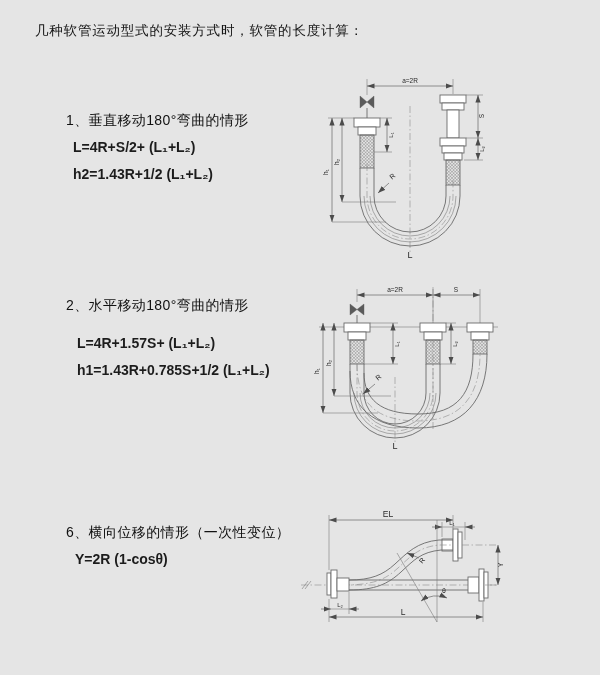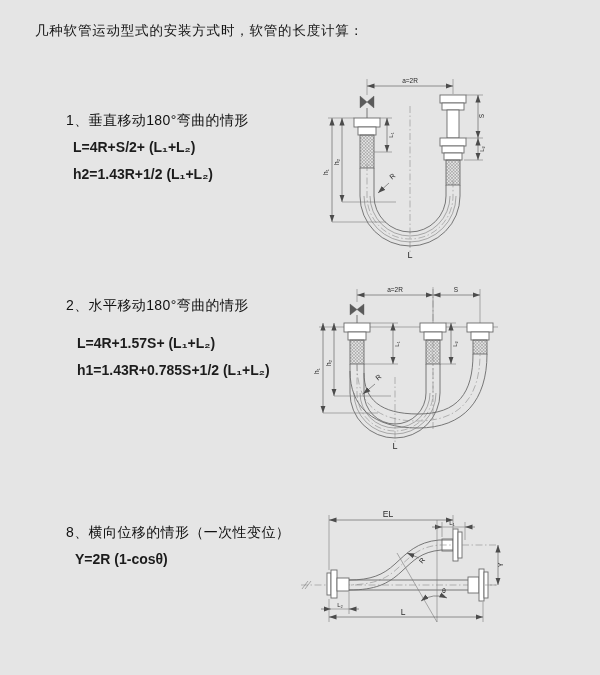--- a/index.html
+++ b/index.html
@@ -32,21 +32,21 @@
     <div>L=4R+S/2+ (L₁+L₂)</div>
     <div>h2=1.43R+1/2 (L₁+L₂)</div>
   </div>
 
   <div class="heading" style="left:47px;top:297px;">2、水平移动180°弯曲的情形</div>
   <div class="formulas" style="left:67px;top:330px;margin-left:10px;">
     <div>L=4R+1.57S+ (L₁+L₂)</div>
     <div>h1=1.43R+0.785S+1/2 (L₁+L₂)</div>
   </div>
 
-  <div class="heading" style="left:47px;top:524px;">8、横向位移的情形（一次性变位）</div>
+  <div class="heading" style="left:47px;top:524px;">6、横向位移的情形（一次性变位）</div>
   <div class="formulas f3" style="left:75px;top:547px;">
     <div>Y=2R (1-cosθ)</div>
   </div>
 
   <svg style="left:308px;top:66px;" width="285" height="195" viewBox="0 0 285 195">
     <defs>
       <marker id="a1" markerWidth="8" markerHeight="6" refX="7.5" refY="3" orient="auto-start-reverse" markerUnits="userSpaceOnUse">
         <path d="M0,0.4 L7.5,3 L0,5.6 Z" fill="#4c4c4c"></path>
       </marker>
       <pattern id="b1" patternUnits="userSpaceOnUse" width="3.2" height="3.2">

